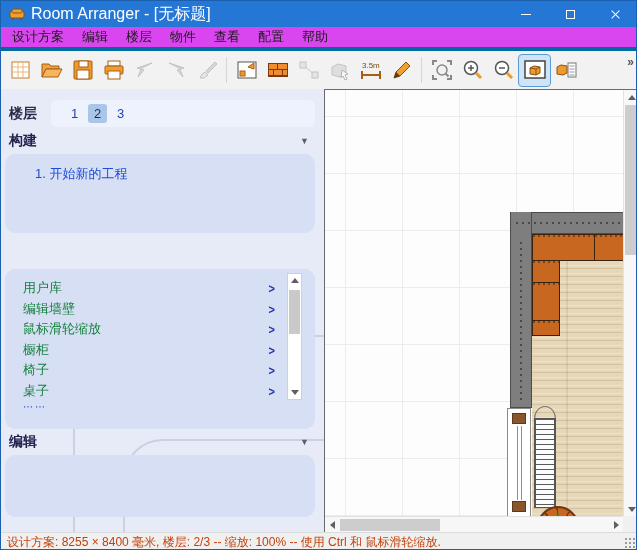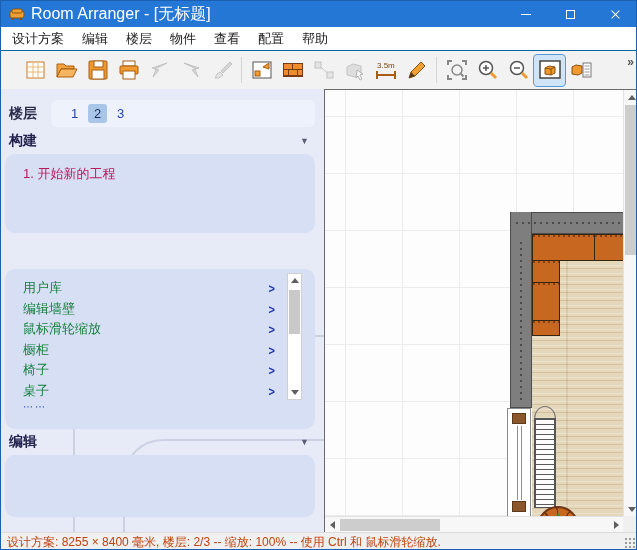--- a/index.html
+++ b/index.html
@@ -13,25 +13,25 @@
   .title { color:#fff; font-size:16px; }
   .win-btns { margin-left:auto; display:flex; height:26px; }
   .win-btn { width:45px; height:26px; display:flex; align-items:center; justify-content:center; cursor:default; }
   .glyph-min { width:10px; height:1px; background:#fff; }
   .glyph-max { width:9px; height:9px; border:1px solid #fff; }
   .glyph-close { position:relative; width:11px; height:11px; }
   .glyph-close::before,.glyph-close::after { content:""; position:absolute; left:5px; top:0; width:1px; height:11px; background:#fff; }
   .glyph-close::before { transform:rotate(45deg); } .glyph-close::after { transform:rotate(-45deg); }
 
   
-  .menubar { position:absolute; left:0; top:26px; width:637px; height:24px; background:#ffffff; border-bottom:1px solid #0369a1; display:flex; align-items:center; padding-left:2px;text-align:right; }
+  .menubar { position:absolute; left:0; top:26px; width:637px; height:24px; background:#d946ef; border-bottom:4px solid #0369a1; display:flex; align-items:center; padding-left:2px;text-align:right; }
   .menu-item { font-size:13px; color:#1c1c1c; padding:3px 9px; }
 
   
-  .toolbar { position:absolute; left:0; top:50px; width:637px; height:38px; background:#f2f2f2; display:flex; align-items:center; padding-left:19px; }
+  .toolbar { position:absolute; left:0; top:50px; width:637px; height:38px; background:#f2f2f2; display:flex; align-items:center; padding-left:4px; }
   .tbtn { width:31px; height:31px; display:flex; align-items:center; justify-content:center; border-radius:3px; flex:0 0 auto; }
   .tbtn.disabled { opacity:.5; filter:grayscale(1); }
   .tbtn.active { background:#cfe4f7; outline:1px solid #5b9bd5; }
   .tsep { width:1px; height:26px; background:#d5d5d5; margin:0 4px; flex:0 0 auto; }
   .overflow { margin-left:auto; margin-right:4px; align-self:flex-start; color:#555; font-size:12px; font-weight:bold; padding-top:4px; }
 
   
   .sidebar { position:absolute; left:0; top:88px; width:323px; height:443px; background:#e7ebf8; overflow:hidden; }
   .wm { position:absolute; border:2px solid rgba(158,167,192,.38); background:transparent; }
   .wm1 { left:72px; top:246px; width:330px; height:260px; border-radius:48px; }
@@ -44,21 +44,21 @@
   .floor-tab.active { background:#a9c6e8; color:#15305e; }
 
   .sec-header { position:absolute; left:8px; width:306px; display:flex; align-items:center; }
   .sec-title { font-size:14px; font-weight:bold; color:#23234e; }
   .sec-title.big { font-size:15px; }
   .sec-collapse { margin-left:auto; font-size:9px; color:#5a5f75; padding-right:6px; }
   .sec-box { position:absolute; left:4px; width:310px; background:#d7dff5; border-radius:10px; }
 
   .hdr-build { top:43px; }
   .box-build { top:65px; height:79px; padding:9px 0 0 18px; }
-  .build-step { font-size:13px; color:#be185d; line-height:21px; white-space:nowrap; }
+  .build-step { font-size:13px; color:#1d4ed8; line-height:21px; white-space:nowrap;margin-left:12px; }
 
   .hdr-add { top:150px;margin-top:41px; }
   .search-input { position:absolute; right:6px; top:-3px; width:92px; height:21px; border:1px solid #b5b5b5; background:#fff; font-size:12px; color:#333; padding:8px 4px; font-family:"Liberation Sans",sans-serif; }
   .search-input::placeholder { color:#9a9a9a; }
   .box-add { top:180px; height:160px; }
   .add-list { position:absolute; left:18px; top:9px; right:40px; }
   .add-row { display:flex; align-items:center; height:20.5px; }
   .add-label { font-size:13px; color:#15803d; white-space:nowrap; }
   .add-chev { margin-left:auto; color:#2136a8; font-size:11px; font-weight:bold; transform:scaleY(1.2); }
   .clipped-row { height:7px; overflow:hidden; color:#2443b5; font-size:10px; letter-spacing:2px; }

